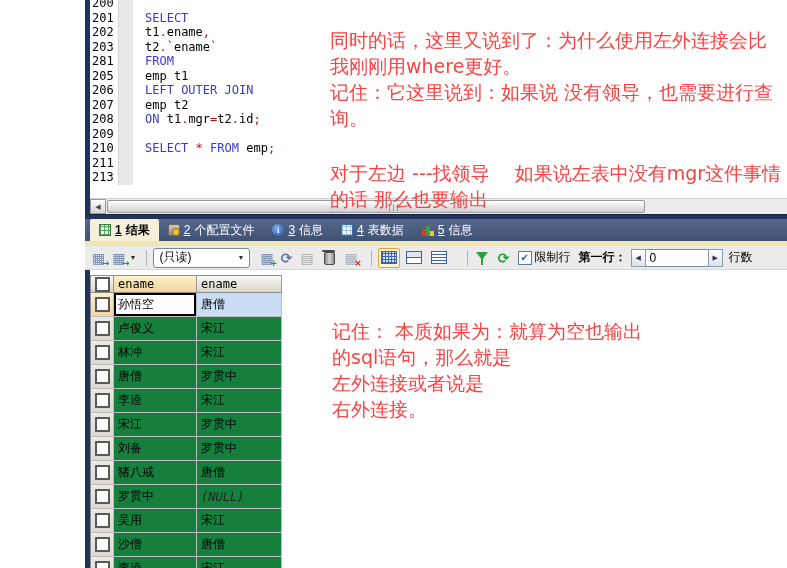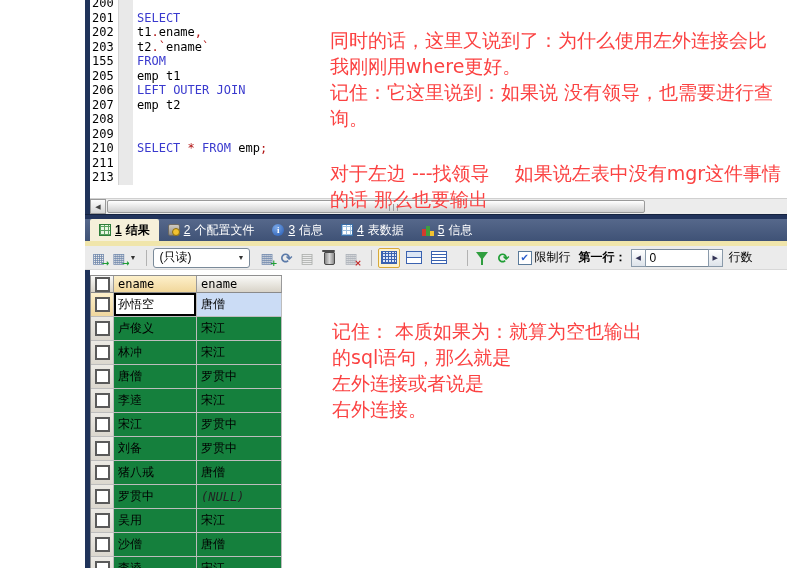--- a/index.html
+++ b/index.html
@@ -6,21 +6,21 @@
   #screen{position:relative;width:787px;height:568px;overflow:hidden;background:#fff;
           font-family:"Liberation Sans","DejaVu Sans",sans-serif;}
   
   .navy-strip{position:absolute;left:85px;top:0;width:5px;height:568px;background:#20335a;}
   
   .editor{position:absolute;left:90px;top:0;width:697px;height:198px;background:#fff;overflow:hidden;}
   .elines{margin-top:-4px;}
   .eline{display:flex;height:14.5px;line-height:14.5px;font-family:"DejaVu Sans Mono","Liberation Mono",monospace;font-size:12px;}
   .lnum{width:26px;flex:0 0 26px;color:#000;background:#fff;padding-left:2px;}
   .fold{width:14px;flex:0 0 14px;background:#e9e9e9;border-left:1px solid #d4d4d4;}
-  .lcode{padding-left:4px;white-space:pre;color:#000;}
+  .lcode{padding-left:12px;white-space:pre;color:#000;}
   .lcode .kw{color:#3a3ace;}
   .lcode .op{color:#b01212;}
   
   .hscroll{position:absolute;left:90px;top:198px;width:697px;height:16px;background:#ececec;border-top:1px solid #d0d0d0;}
   .sb-btn{position:absolute;left:0;top:0;width:16px;height:15px;border:1px solid #9a9a9a;background:linear-gradient(#fdfdfd,#d6d6d6);
           display:flex;align-items:center;justify-content:center;font-size:7px;color:#444;box-sizing:border-box;}
   .sb-thumb{position:absolute;left:17px;top:1px;width:538px;height:13px;border:1px solid #9a9a9a;border-radius:2px;
             background:linear-gradient(#ffffff,#cfcfcf);box-sizing:border-box;}
   .sb-grip{position:absolute;left:281px;top:3px;width:10px;height:7px;
            background:repeating-linear-gradient(90deg,#9a9a9a 0 1px,transparent 1px 4px);}
@@ -133,21 +133,21 @@
           <span class="lnum">202</span>
           <span class="fold"></span>
           <span class="lcode"><span>t1</span><span class="op">.</span><span>ename</span><span class="op">,</span></span>
         </div>
         <div class="eline">
           <span class="lnum">203</span>
           <span class="fold"></span>
           <span class="lcode"><span>t2</span><span class="op">.</span><span class="op">`</span><span>ename</span><span class="op">`</span></span>
         </div>
         <div class="eline">
-          <span class="lnum">155</span>
+          <span class="lnum">281</span>
           <span class="fold"></span>
           <span class="lcode"><span class="kw">FROM</span></span>
         </div>
         <div class="eline">
           <span class="lnum">205</span>
           <span class="fold"></span>
           <span class="lcode"><span>emp</span><span> </span><span>t1</span></span>
         </div>
         <div class="eline">
           <span class="lnum">206</span>
@@ -155,20 +155,21 @@
           <span class="lcode"><span class="kw">LEFT</span><span> </span><span class="kw">OUTER</span><span> </span><span class="kw">JOIN</span></span>
         </div>
         <div class="eline">
           <span class="lnum">207</span>
           <span class="fold"></span>
           <span class="lcode"><span>emp</span><span> </span><span>t2</span></span>
         </div>
         <div class="eline">
           <span class="lnum">208</span>
           <span class="fold"></span>
+          <span class="lcode"><span class="kw">ON</span><span> </span><span>t1</span><span class="op">.</span><span>mgr</span><span class="op">=</span><span>t2</span><span class="op">.</span><span>id</span><span class="op">;</span></span>
         </div>
         <div class="eline">
           <span class="lnum">209</span>
           <span class="fold"></span>
           <span class="lcode"></span>
         </div>
         <div class="eline">
           <span class="lnum">210</span>
           <span class="fold"></span>
           <span class="lcode"><span class="kw">SELECT</span><span> </span><span class="op">*</span><span> </span><span class="kw">FROM</span><span> </span><span>emp</span><span class="op">;</span></span>

